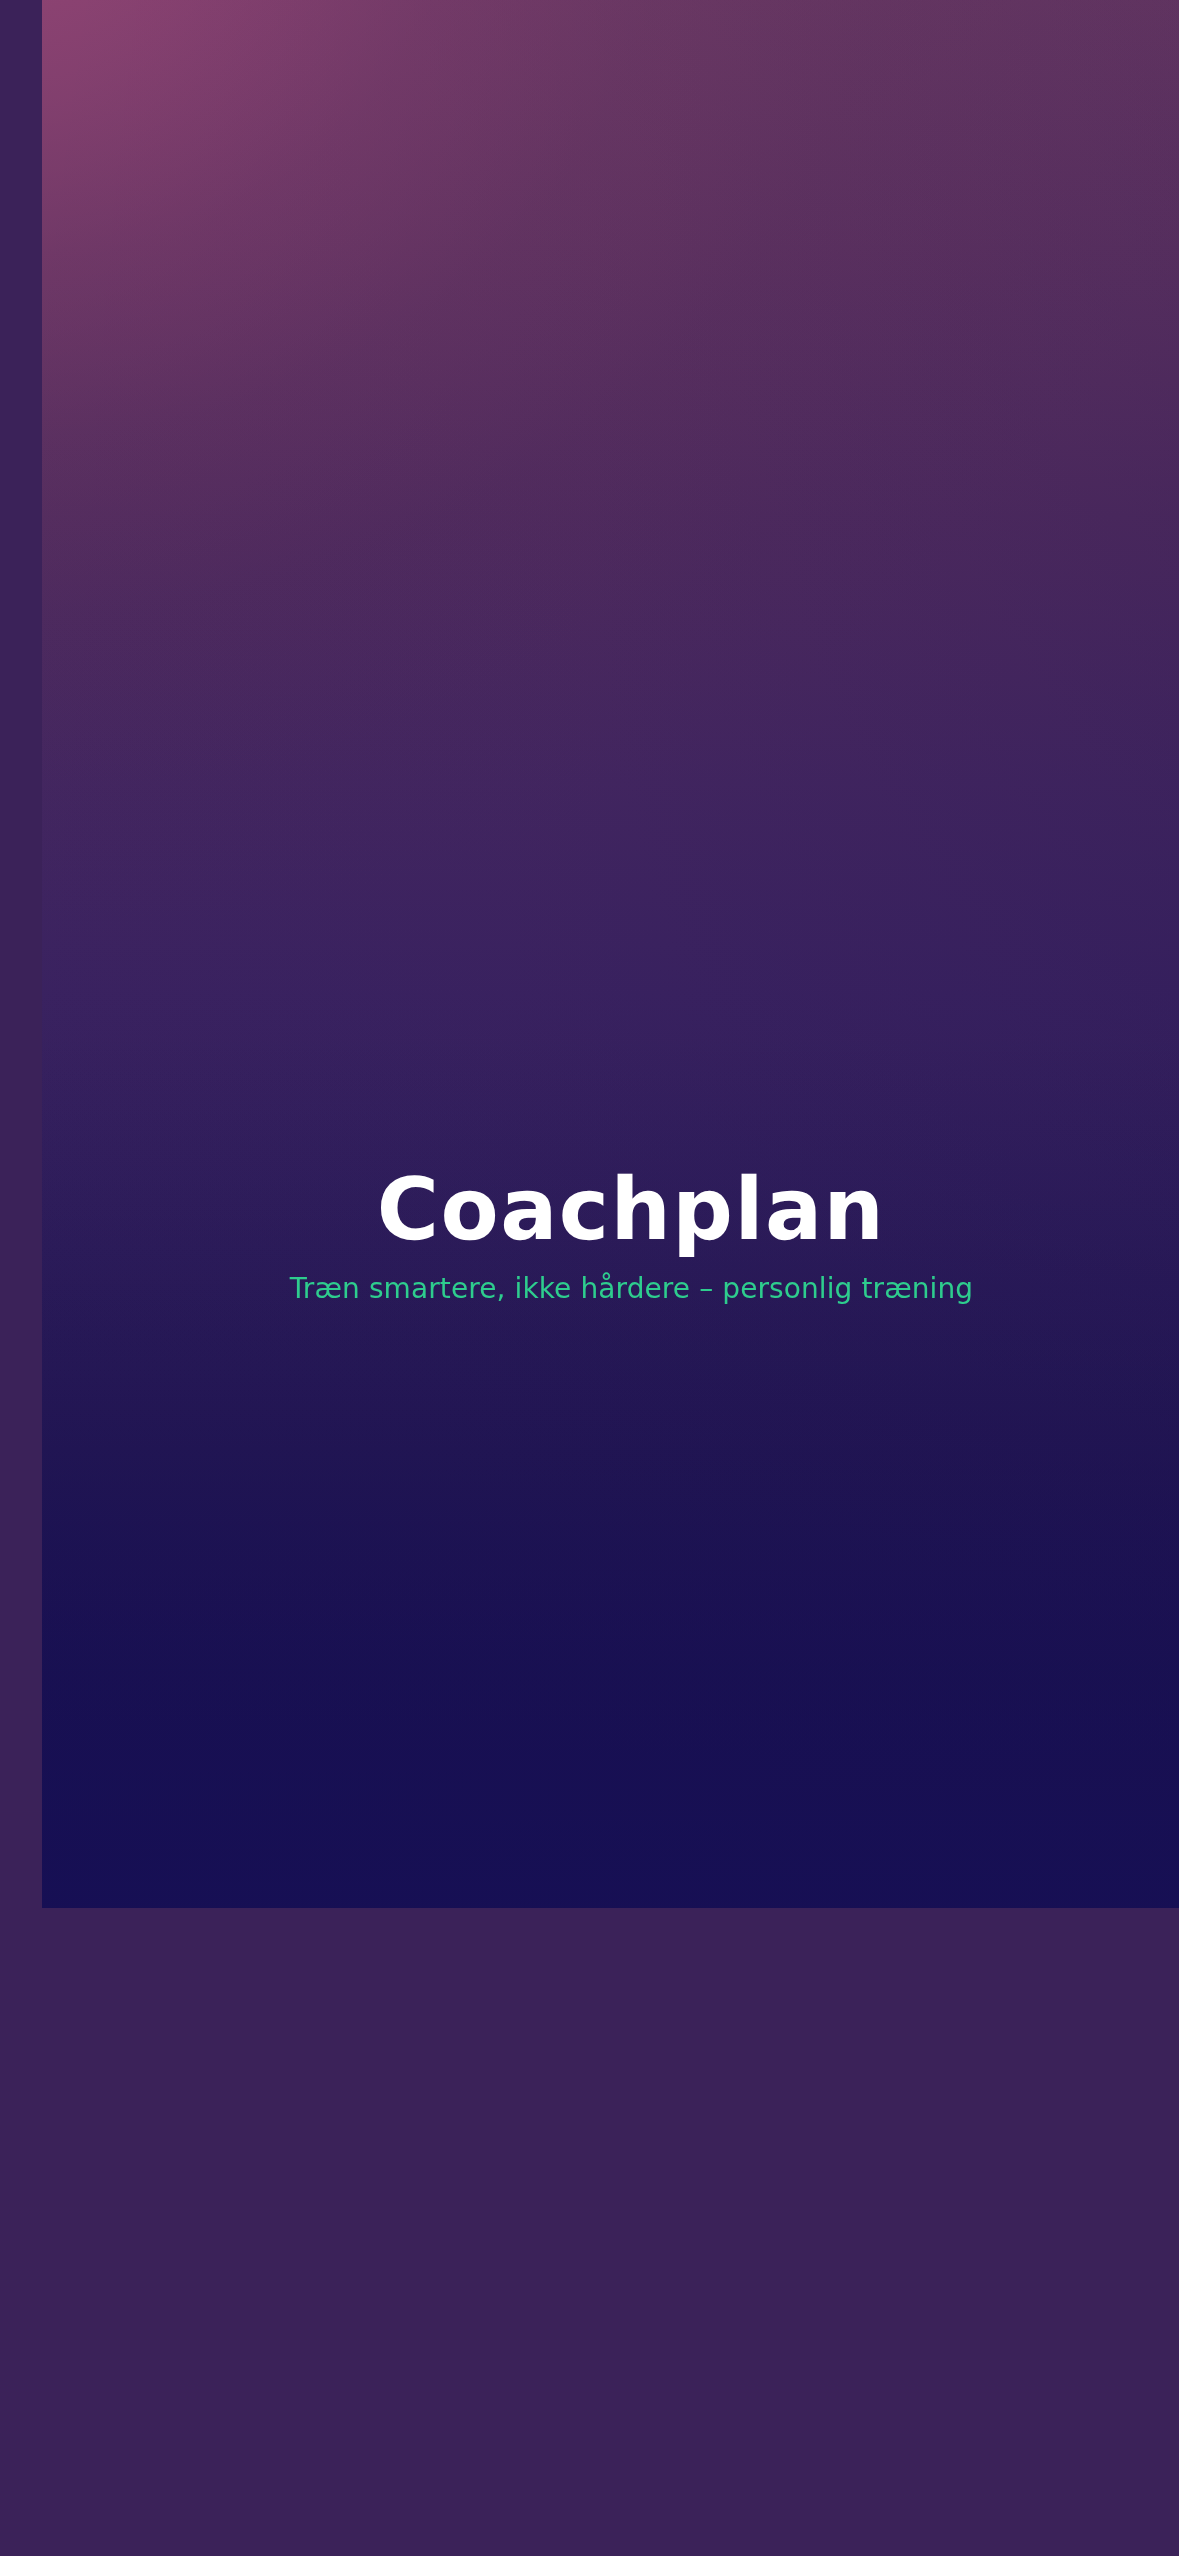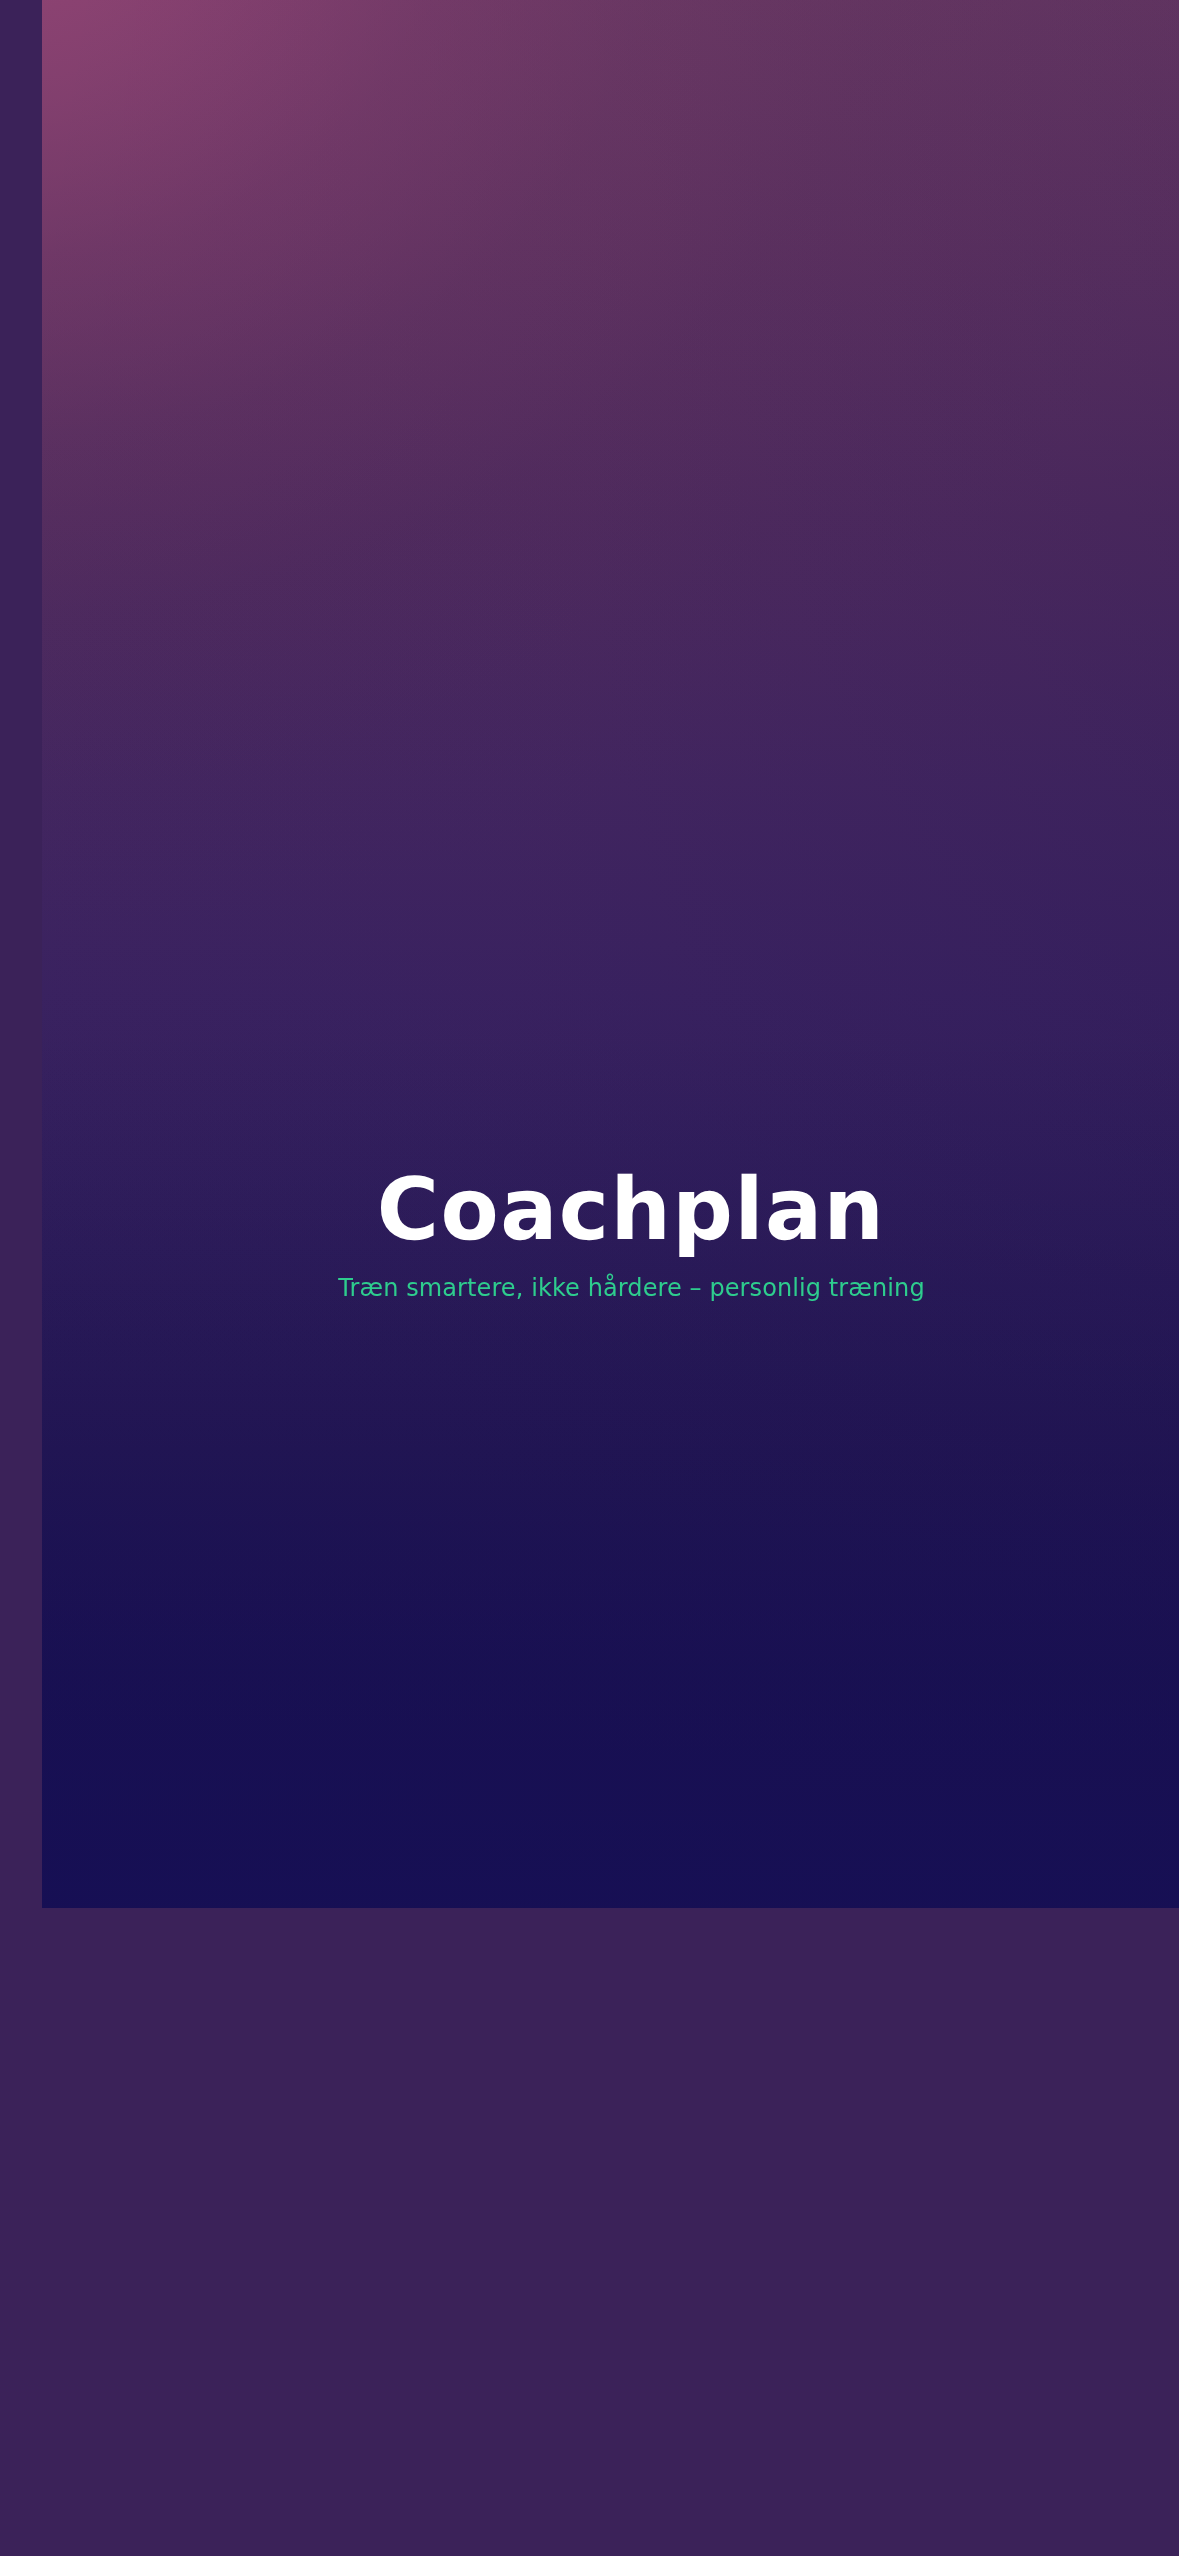--- a/index.html
+++ b/index.html
@@ -103,21 +103,21 @@
     margin: 0;
     padding: 0;
     transform: scaleX(0.985);
     text-rendering: geometricPrecision;
   }
 
   #app-tagline {
     margin: 10px 0 0 0;
     padding: 0;
     font-family: "DejaVu Sans", sans-serif;
-    font-size: 24px;
+    font-size: 28px;
     line-height: 33px;
     font-weight: 400;
     letter-spacing: 0.1px;
     color: #2ecd8e;
     max-width: 700px;
   }
 
   #app-tagline .tagline-line {
     display: block;
     white-space: nowrap;

